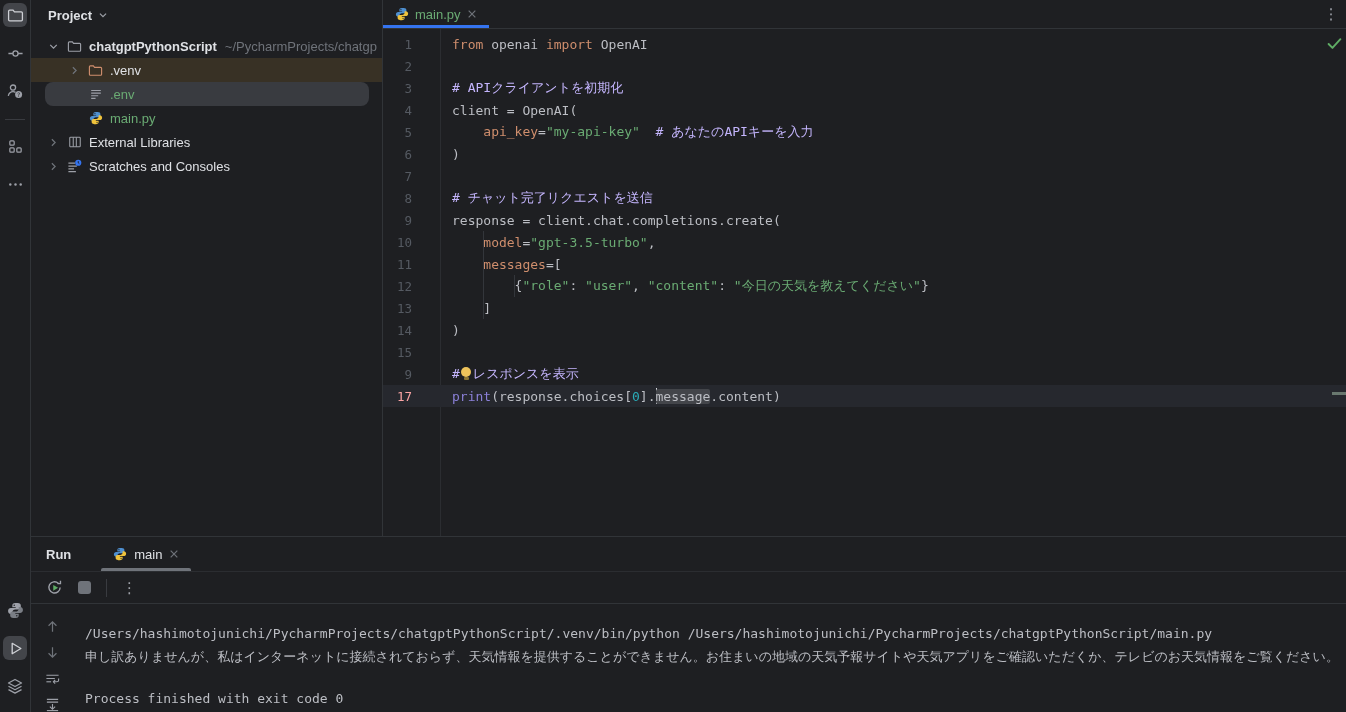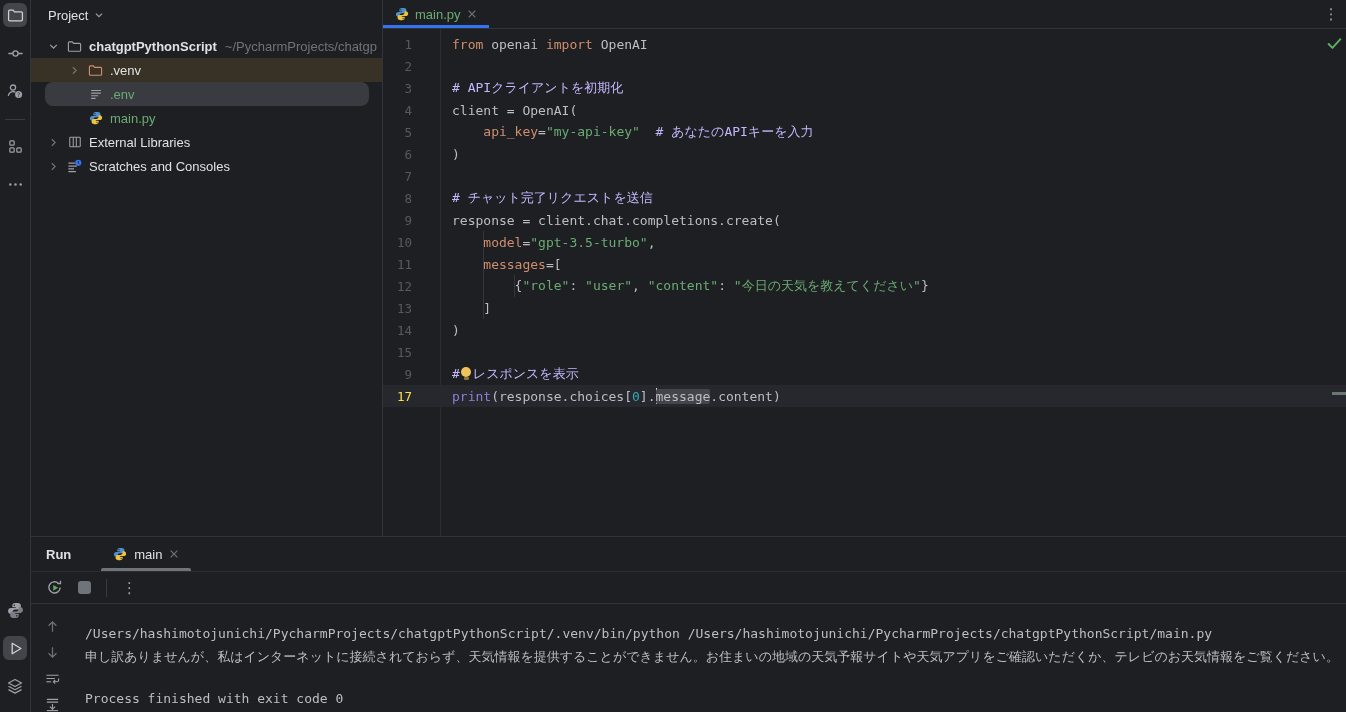--- a/index.html
+++ b/index.html
@@ -19,21 +19,21 @@
   .ab-divider { width:20px; height:1px; background:#393b40; margin:2px 0 14px 0; }
   .ab-spacer { flex:1; }
   .icn { display:inline-flex; align-items:center; justify-content:center; }
   .icn svg { display:block; }
   
   .main-col { flex:1; display:flex; flex-direction:column; min-width:0; }
   .upper { height:537px; display:flex; min-height:0; border-bottom:1px solid #313438; }
   
   .project-panel { width:352px; flex:none; border-right:1px solid #313438; display:flex; flex-direction:column; overflow:hidden; }
   .project-header { height:30px; display:flex; align-items:center; padding-left:17px; gap:4px; flex:none; }
-  .project-header .title { font-weight:400; color:#dfe1e5; }
+  .project-header .title { font-weight:700; color:#dfe1e5; }
   .tree { flex:1; overflow:hidden; padding-top:4px; }
   .trow { height:24px; display:flex; align-items:center; position:relative; white-space:nowrap; overflow:hidden; }
   .trow > * { position:relative; z-index:1; }
   .trow .chev { width:18px; margin-right:4px; flex:none; display:flex; justify-content:center; }
   .trow .ticon { width:17px; flex:none; display:flex; justify-content:center; margin-right:6px; }
   .trow .tlabel { color:#dfe1e5; }
   .trow .tlabel.bold { font-weight:700; }
   .trow .tlabel.green { color:#6aab73; }
   .trow .tpath { color:#6f737a; margin-left:8px; }
   .trow.depth0 { padding-left:13px; }
@@ -47,21 +47,21 @@
   .etab .tab-label { color:#6aab73; }
   .etab.active::after { content:""; position:absolute; left:0; right:0; bottom:0; height:3px; background:#3574f0; }
   .tabbar-spacer { flex:1; }
   .tab-kebab { width:30px; display:flex; align-items:center; justify-content:center; color:#9da0a8; font-size:15px; }
   .code-wrap { flex:1; position:relative; overflow:hidden; font-family:"DejaVu Sans Mono","Liberation Mono",monospace; font-size:13px; }
   .gutter-sep { position:absolute; left:57px; top:0; bottom:0; width:1px; background:#2b2d31; }
   .code { position:absolute; inset:0; padding-top:4px; }
   .cline { height:22px; display:flex; align-items:center; position:relative; }
   .cline.current { background:#26282e; }
   .cline .num { width:29px; text-align:right; color:#555a62; font-size:12.5px; flex:none; }
-  .cline.current .num { color:#fde047; }
+  .cline.current .num { color:#fca5a5; }
   .cline .txt { padding-left:40px; white-space:pre; color:#bcbec4; }
   .tk-kw { color:#cf8e6d; }
   .tk-s  { color:#6aab73; }
   .tk-com{ color:#c4b5fd; }
   .tk-d  { color:#bcbec4; }
   .tk-n  { color:#2aacb8; }
   .tk-b  { color:#8b80d8; }
   .tk-hl { background:#43454a; border-radius:2px; }
   .caret { display:inline-block; width:1.5px; height:16px; background:#d6d8dd; vertical-align:-3px; margin-right:-1.5px; }
   .bulb { position:relative; display:inline-block; width:11px; height:13px; margin:0 1px -2px 1px; }

